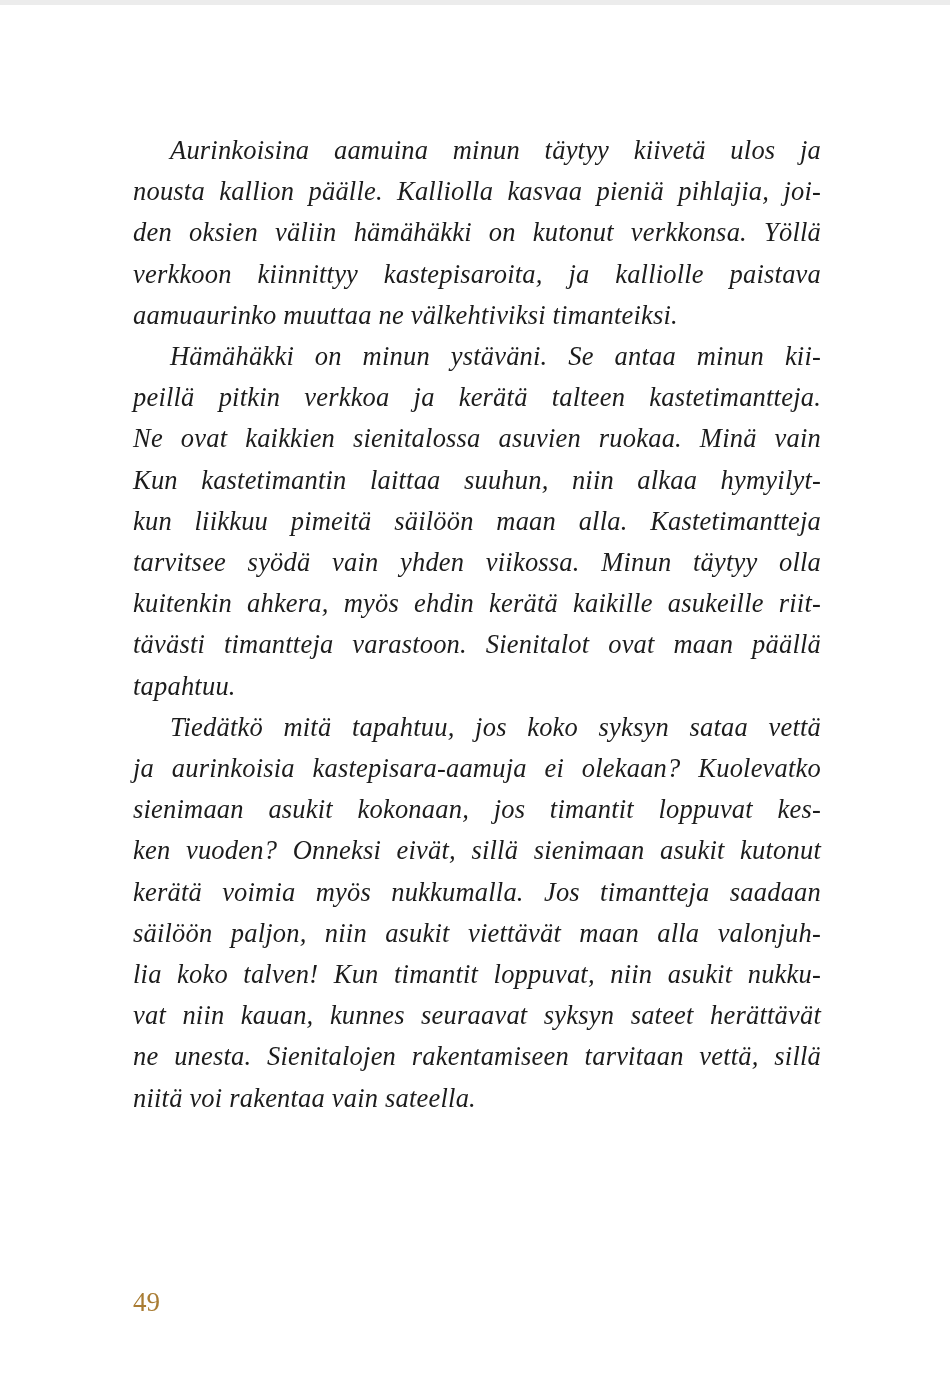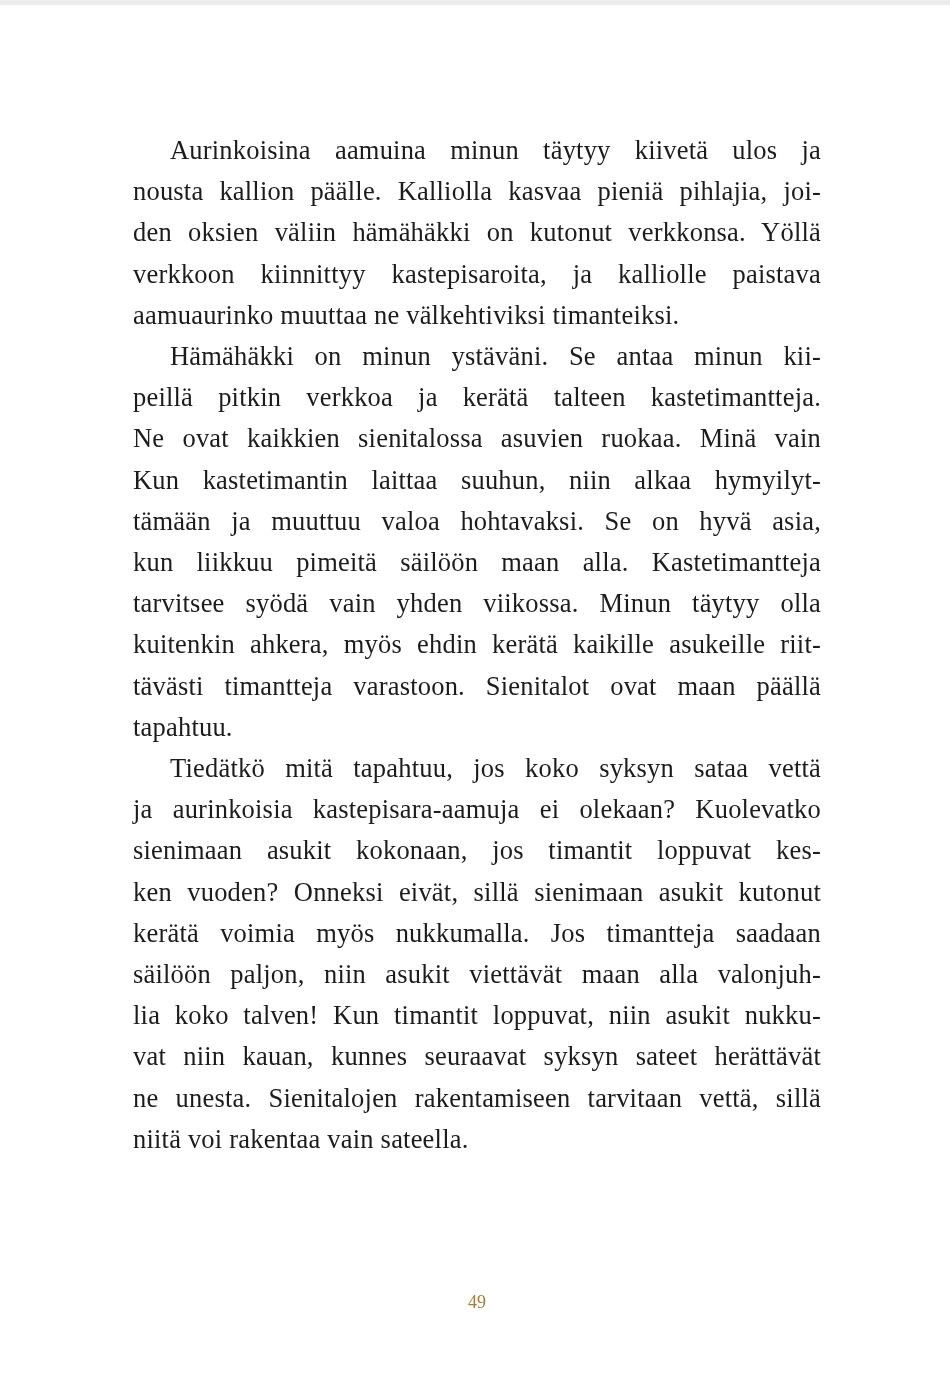--- a/index.html
+++ b/index.html
@@ -25,42 +25,42 @@
   .text-block {
     position: absolute;
     left: 133px;
     top: 130px;
     width: 688px;
     color: #1c1c1c;
   }
   .para {
     margin: 0;
     padding: 0;
+    font-style: italic;
   }
   .line {
     font-size: 26.5px;
     line-height: 41.2px;
     letter-spacing: 0.2px;
     text-align: justify;
     
     text-align-last: justify;
   }
   .line.last {
     text-align-last: left;
   }
   .line.first {
     text-indent: 37px;
   }
   .page-number {
     position: absolute;
     top: 1282px;
     left: 133px;
     width: 688px;
-    text-align: center;
-    font-size: 18px;
+    font-size: 27px;
     line-height: 41px;
     color: #a97c33;
   }
 </style>
 </head>
 <body>
 
 <div class="top-strip"></div>
 
 <div class="text-block" id="text-block">
@@ -69,21 +69,20 @@
       <div class="line">nousta kallion päälle. Kalliolla kasvaa pieniä pihlajia, joi-</div>
       <div class="line">den oksien väliin hämähäkki on kutonut verkkonsa. Yöllä</div>
       <div class="line">verkkoon kiinnittyy kastepisaroita, ja kalliolle paistava</div>
       <div class="line last">aamuaurinko muuttaa ne välkehtiviksi timanteiksi.</div>
     </div>
     <div class="para">
       <div class="line first">Hämähäkki on minun ystäväni. Se antaa minun kii-</div>
       <div class="line">peillä pitkin verkkoa ja kerätä talteen kastetimantteja.</div>
       <div class="line">Ne ovat kaikkien sienitalossa asuvien ruokaa. Minä vain</div>
       <div class="line">Kun kastetimantin laittaa suuhun, niin alkaa hymyilyt-</div>
-      <div class="line">tämään ja muuttuu valoa hohtavaksi. Se on hyvä asia,</div>
       <div class="line">kun liikkuu pimeitä säilöön maan alla. Kastetimantteja</div>
       <div class="line">tarvitsee syödä vain yhden viikossa. Minun täytyy olla</div>
       <div class="line">kuitenkin ahkera, myös ehdin kerätä kaikille asukeille riit-</div>
       <div class="line">tävästi timantteja varastoon. Sienitalot ovat maan päällä</div>
       <div class="line last">tapahtuu.</div>
     </div>
     <div class="para">
       <div class="line first">Tiedätkö mitä tapahtuu, jos koko syksyn sataa vettä</div>
       <div class="line">ja aurinkoisia kastepisara-aamuja ei olekaan? Kuolevatko</div>
       <div class="line">sienimaan asukit kokonaan, jos timantit loppuvat kes-</div>

